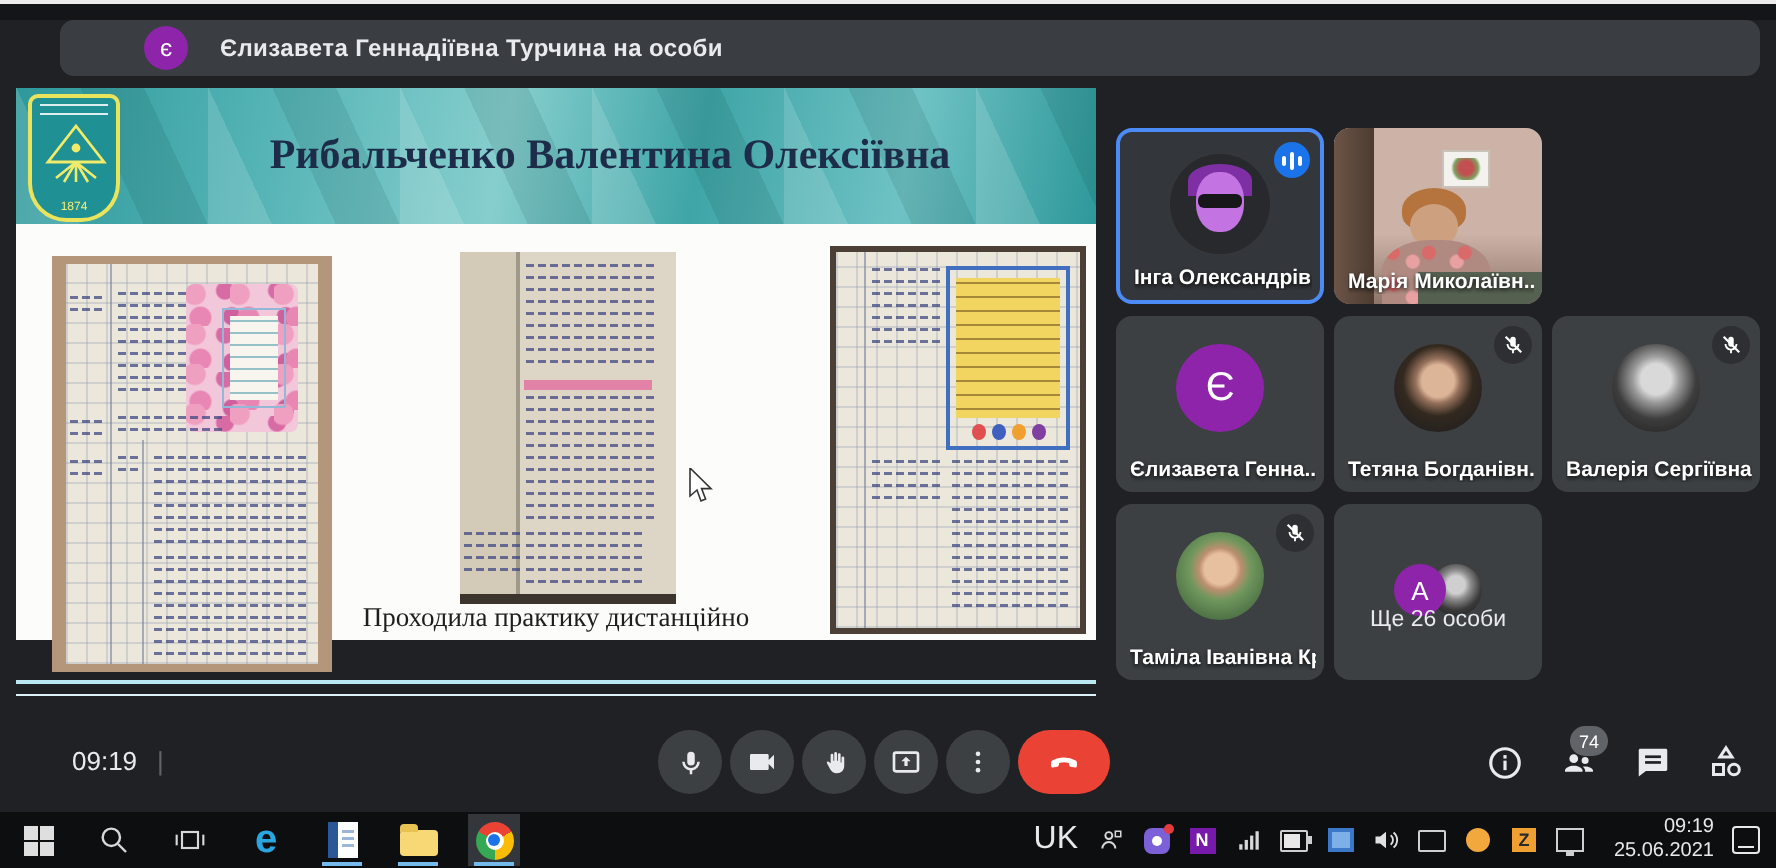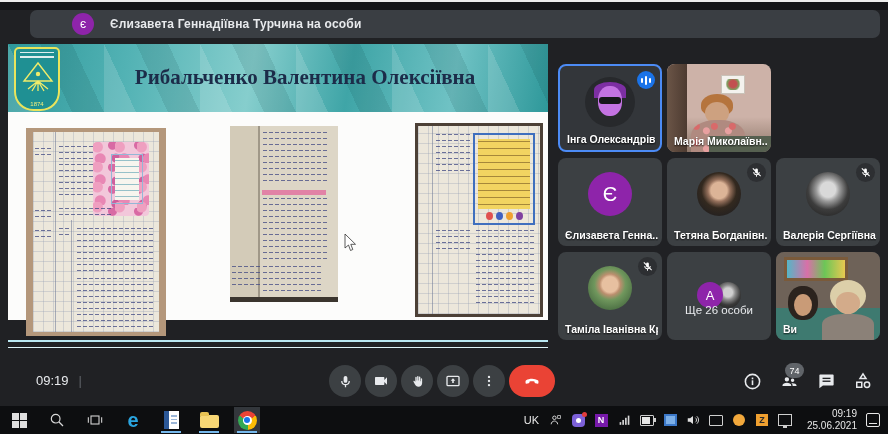--- a/index.html
+++ b/index.html
@@ -152,21 +152,21 @@
   .word-ic::before{content:"";position:absolute;left:0;top:0;bottom:0;width:5px;background:#2b5797;}
   .word-ic::after{content:"";position:absolute;left:7px;top:4px;width:6px;height:10px;
      background:repeating-linear-gradient(180deg,#9bb6d8 0 1.5px,transparent 1.5px 3.5px);}
   .folder-ic{width:19px;height:13px;background:#f8d775;border-radius:2px;position:relative;margin-top:3px;}
   .folder-ic::before{content:"";position:absolute;top:-3px;left:0;width:9px;height:4px;background:#e8c253;border-radius:2px 2px 0 0;}
   .chrome-ic{width:19px;height:19px;border-radius:50%;position:relative;
      background:conic-gradient(from -60deg,#ea4335 0 120deg,#fbbc05 120deg 240deg,#34a853 240deg 360deg);}
   .chrome-ic::before{content:"";position:absolute;left:5px;top:5px;width:9px;height:9px;border-radius:50%;background:#fff;}
   .chrome-ic::after{content:"";position:absolute;left:6.5px;top:6.5px;width:6px;height:6px;border-radius:50%;background:#1a73e8;}
   .tb-right{margin-left:auto;display:flex;align-items:center;gap:9px;padding-right:8px;}
-  .tb-lang{color:#e8e8e8;font-size:11px;}
+  .tb-lang{color:#e8e8e8;font-size:16px;}
   .tray{width:14px;height:14px;display:flex;align-items:center;justify-content:center;position:relative;flex:0 0 auto;}
   .viber-ic{width:13px;height:13px;border-radius:4px;background:#7c60d8;position:relative;}
   .viber-ic::before{content:"";position:absolute;left:4px;top:4px;width:5px;height:5px;border-radius:50%;background:#fff;}
   .viber-ic::after{content:"";position:absolute;right:-2px;top:-2px;width:5px;height:5px;border-radius:50%;background:#e23c3c;}
   .onenote-ic{width:13px;height:13px;background:#7719aa;color:#fff;font-size:9px;font-weight:bold;
      display:flex;align-items:center;justify-content:center;}
   .batt{width:15px;height:9px;border:1px solid #cfcfcf;border-radius:1px;position:relative;}
   .batt::before{content:"";position:absolute;left:1px;top:1px;bottom:1px;width:8px;background:#e8e8e8;}
   .batt::after{content:"";position:absolute;right:-3px;top:2px;width:2px;height:4px;background:#cfcfcf;}
   .blue-ic{width:13px;height:12px;background:#3c78c8;position:relative;}
@@ -228,20 +228,21 @@
       <div class="edge"></div>
       <div class="fold"></div>
       <div class="scrib" style="left:33px;top:6px;width:64px;height:54px"></div>
       <div class="hl"></div>
       <div class="scrib" style="left:33px;top:72px;width:64px;height:64px"></div>
       <div class="scrib" style="left:2px;top:140px;width:28px;height:22px"></div>
       <div class="scrib" style="left:33px;top:140px;width:60px;height:28px"></div>
       <div class="tbl"></div>
     </div>
 
+    <div class="caption">Проходила практику дистанційно</div>
 
     <div class="photo-right">
       <div class="page page-grid">
         <div class="vrule" style="left:14px"></div>
         <div class="scrib" style="left:18px;top:8px;width:36px;height:40px"></div>
         <div class="menu-card">
           <div class="chars">
             <i style="background:#e05050"></i>
               <i style="background:#4060c0"></i>
               <i style="background:#f0a030"></i>
@@ -329,31 +330,20 @@
   </div>
 
   <div class="tile" style="left:667px;top:252px">
     <div class="more-avs">
       <div class="a2"></div>
       <div class="a1">A</div>
     </div>
     <div class="more-label">Ще 26 особи</div>
   </div>
 
-  <div class="tile" style="left:776px;top:252px">
-    <div class="v-full v-self">
-      <div class="paint"></div>
-      <div class="h1"></div>
-        <div class="f1"></div>
-      <div class="h2"></div>
-        <div class="f2"></div>
-        <div class="b2"></div>
-    </div>
-    <div class="name">Ви</div>
-  </div>
 
   <div class="meet-bar">
     <div class="mb-left">
       <span>09:19</span>
       <span class="mb-sep">|</span>
     </div>
 
     <div class="ctls">
       <div class="ctl">
         <svg width="15" height="15" viewBox="0 0 24 24">

